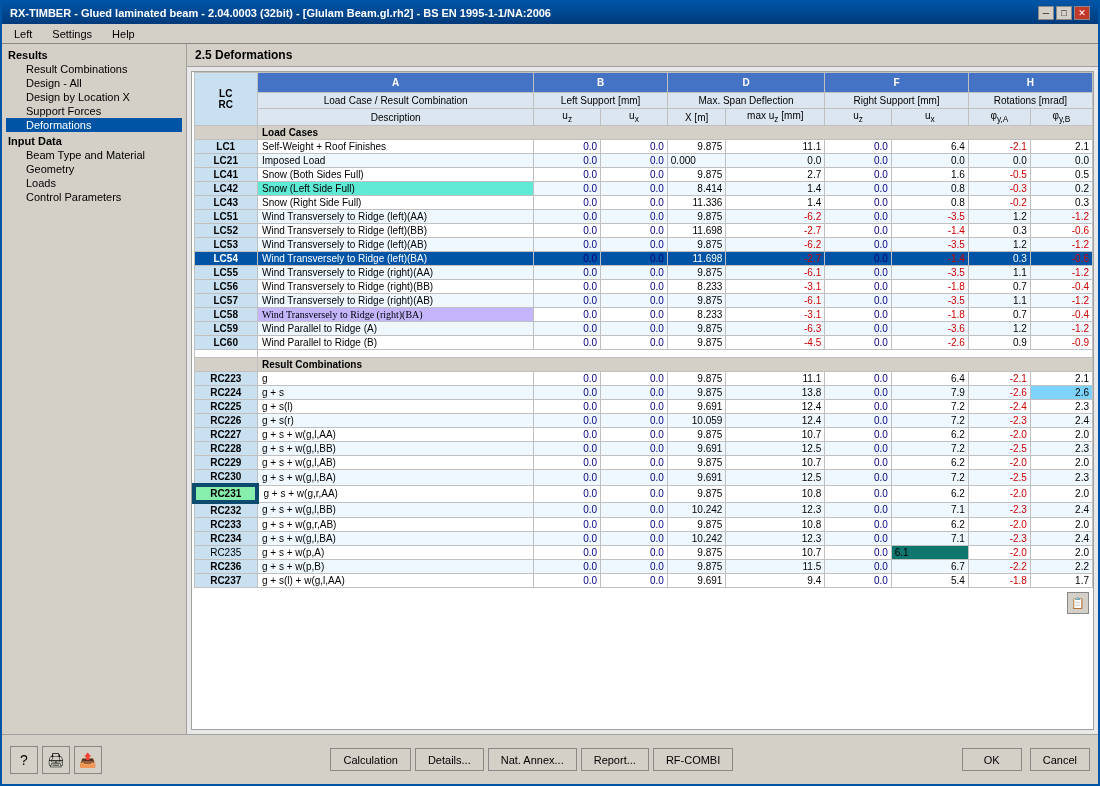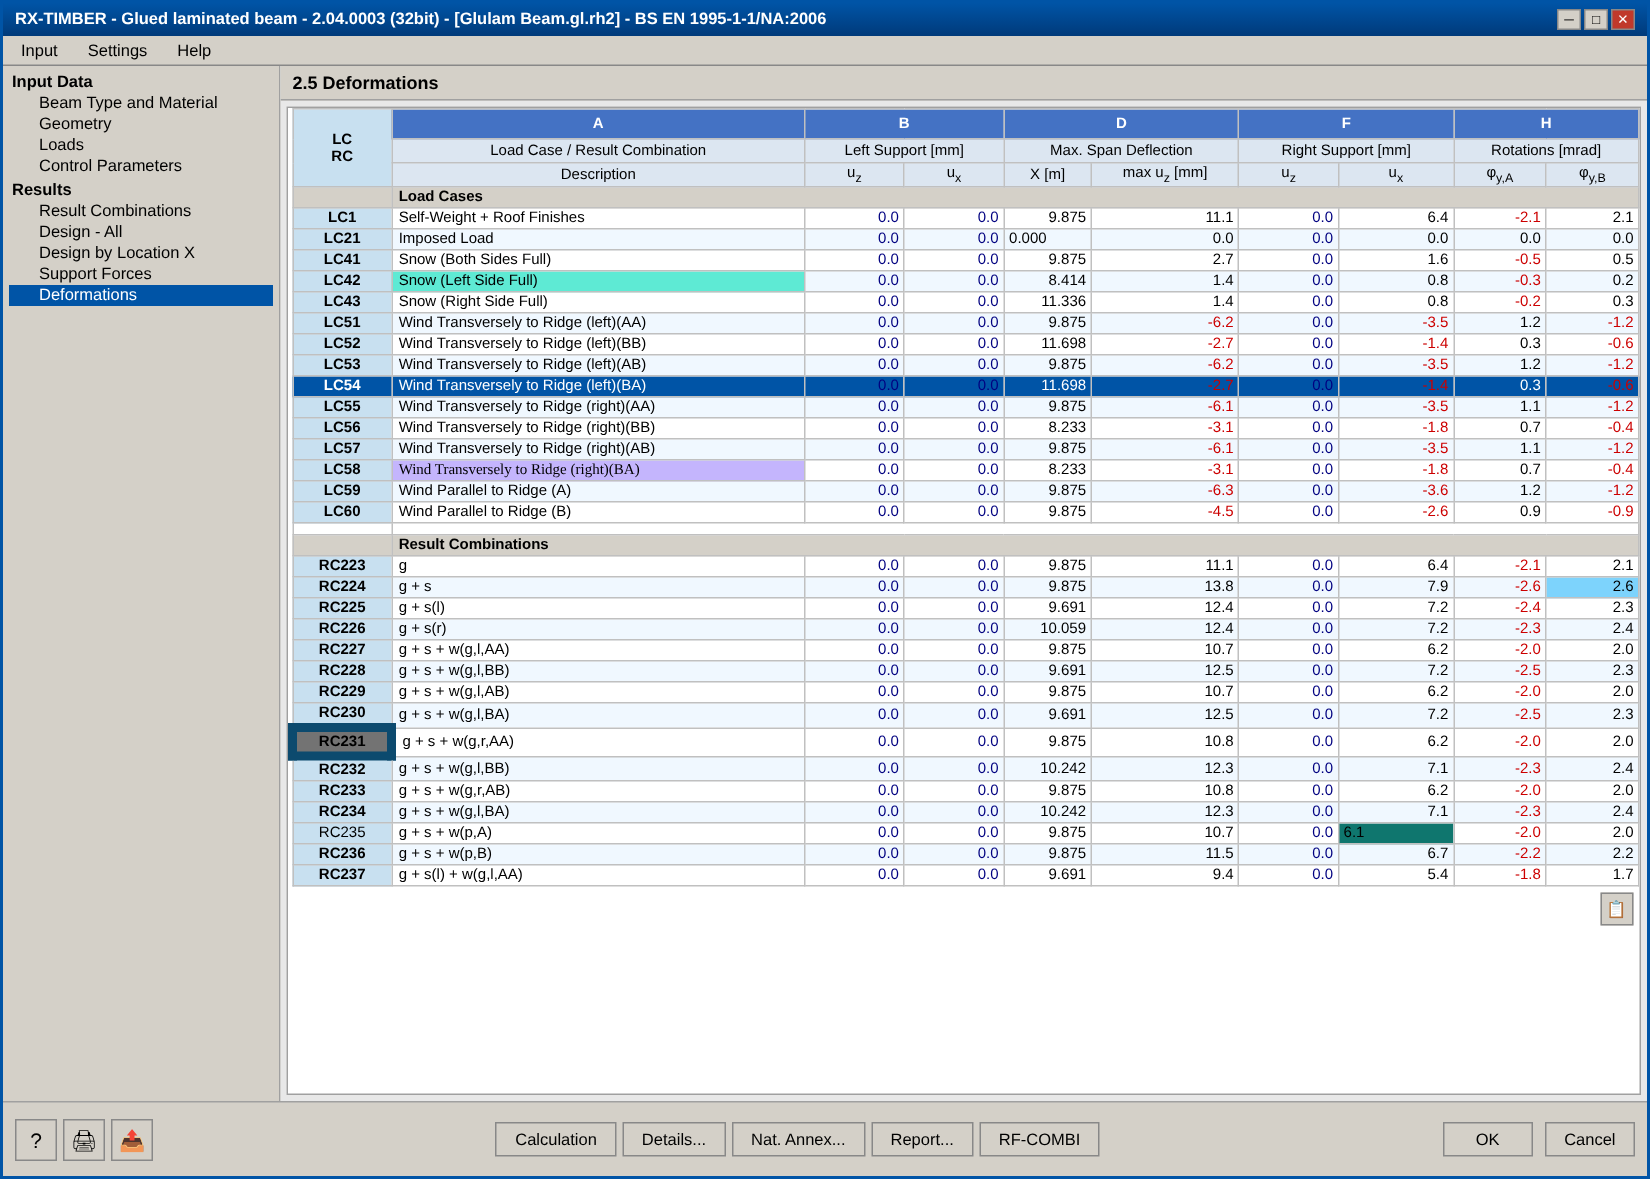--- a/index.html
+++ b/index.html
@@ -75,42 +75,42 @@
   <div class="titlebar">
     <span class="titlebar-title">RX-TIMBER - Glued laminated beam - 2.04.0003 (32bit) - [Glulam Beam.gl.rh2] - BS EN 1995-1-1/NA:2006</span>
     <div class="titlebar-controls">
       <button class="titlebar-btn">─</button>
       <button class="titlebar-btn">□</button>
       <button class="titlebar-btn close">✕</button>
     </div>
   </div>
 
   <div class="menubar">
-    <span class="menubar-item">Input</span>
+    <span class="menubar-item">Left</span>
     <span class="menubar-item">Settings</span>
     <span class="menubar-item">Help</span>
   </div>
 
   <div class="main">
 
     <div class="sidebar">
-      <div class="sidebar-section">
-        <div class="sidebar-header">Input Data</div>
-        <div class="sidebar-item">Beam Type and Material</div>
-        <div class="sidebar-item">Geometry</div>
-        <div class="sidebar-item">Loads</div>
-        <div class="sidebar-item">Control Parameters</div>
-      </div>
       <div class="sidebar-section">
         <div class="sidebar-header">Results</div>
         <div class="sidebar-item">Result Combinations</div>
         <div class="sidebar-item">Design - All</div>
         <div class="sidebar-item">Design by Location X</div>
         <div class="sidebar-item">Support Forces</div>
         <div class="sidebar-item active">Deformations</div>
+      </div>
+      <div class="sidebar-section">
+        <div class="sidebar-header">Input Data</div>
+        <div class="sidebar-item">Beam Type and Material</div>
+        <div class="sidebar-item">Geometry</div>
+        <div class="sidebar-item">Loads</div>
+        <div class="sidebar-item">Control Parameters</div>
       </div>
     </div>
 
     <div class="content">
       <div class="content-title">2.5 Deformations</div>
 
       <div class="table-container">
         <table>
           <thead>
             <tr class="header-row-1">
@@ -423,21 +423,21 @@
     <td style="background:#f0f8ff;border:1px solid #c0c0c0;text-align:right;color:#000080;">0.0</td>
     <td style="background:#f0f8ff;border:1px solid #c0c0c0;text-align:right;color:#000080;">0.0</td>
     <td style="background:#f0f8ff;border:1px solid #c0c0c0;text-align:right;">9.691</td>
     <td style="background:#f0f8ff;border:1px solid #c0c0c0;text-align:right;">12.5</td>
     <td style="background:#f0f8ff;border:1px solid #c0c0c0;text-align:right;color:#000080;">0.0</td>
     <td style="background:#f0f8ff;border:1px solid #c0c0c0;text-align:right;">7.2</td>
     <td style="background:#f0f8ff;border:1px solid #c0c0c0;text-align:right;color:#cc0000;">-2.5</td>
     <td style="background:#f0f8ff;border:1px solid #c0c0c0;text-align:right;">2.3</td>
   </tr>
               <tr class="data-row rc">
-    <td style="background:#737373;text-align:center;font-weight:bold;border:6px solid #0c4a6e;">RC231</td>
+    <td style="background:#86efac;text-align:center;font-weight:bold;border:4px solid #0c4a6e;">RC231</td>
     <td style="background:#ffffff;border:1px solid #c0c0c0;padding-left:4px;">g + s + w(g,r,AA)</td>
     <td style="background:#ffffff;border:1px solid #c0c0c0;text-align:right;color:#000080;">0.0</td>
     <td style="background:#ffffff;border:1px solid #c0c0c0;text-align:right;color:#000080;">0.0</td>
     <td style="background:#ffffff;border:1px solid #c0c0c0;text-align:right;">9.875</td>
     <td style="background:#ffffff;border:1px solid #c0c0c0;text-align:right;">10.8</td>
     <td style="background:#ffffff;border:1px solid #c0c0c0;text-align:right;color:#000080;">0.0</td>
     <td style="background:#ffffff;border:1px solid #c0c0c0;text-align:right;">6.2</td>
     <td style="background:#ffffff;border:1px solid #c0c0c0;text-align:right;color:#cc0000;">-2.0</td>
     <td style="background:#ffffff;border:1px solid #c0c0c0;text-align:right;">2.0</td>
   </tr>

